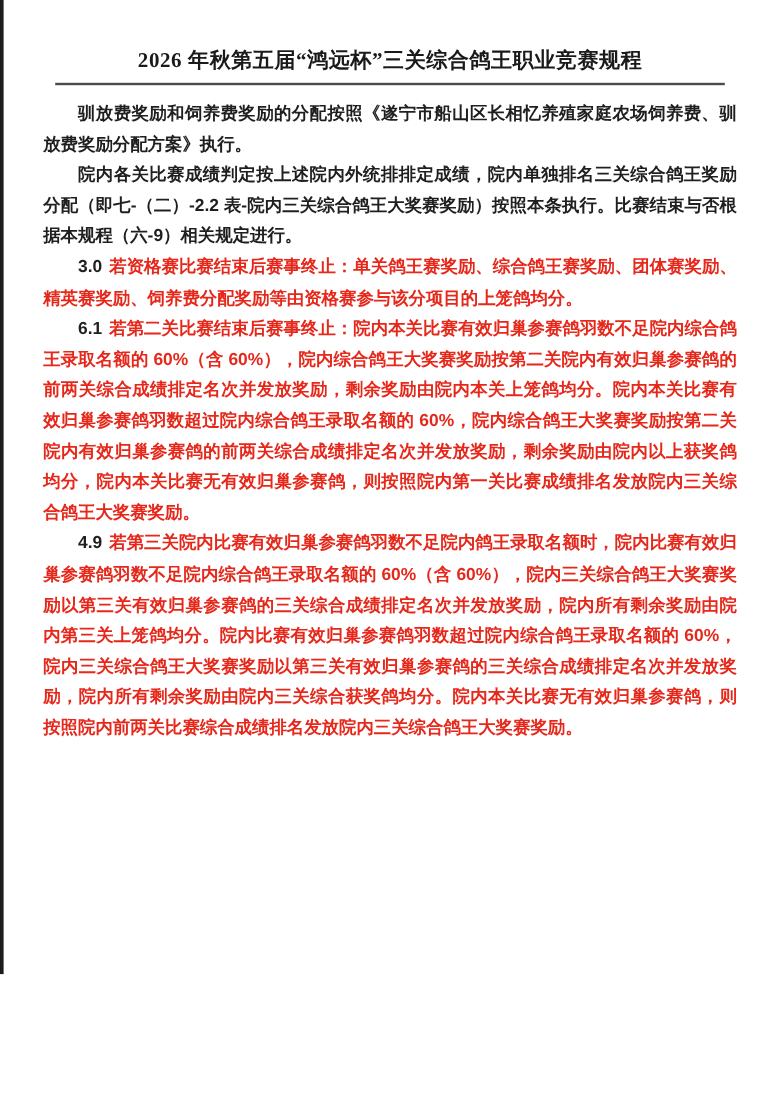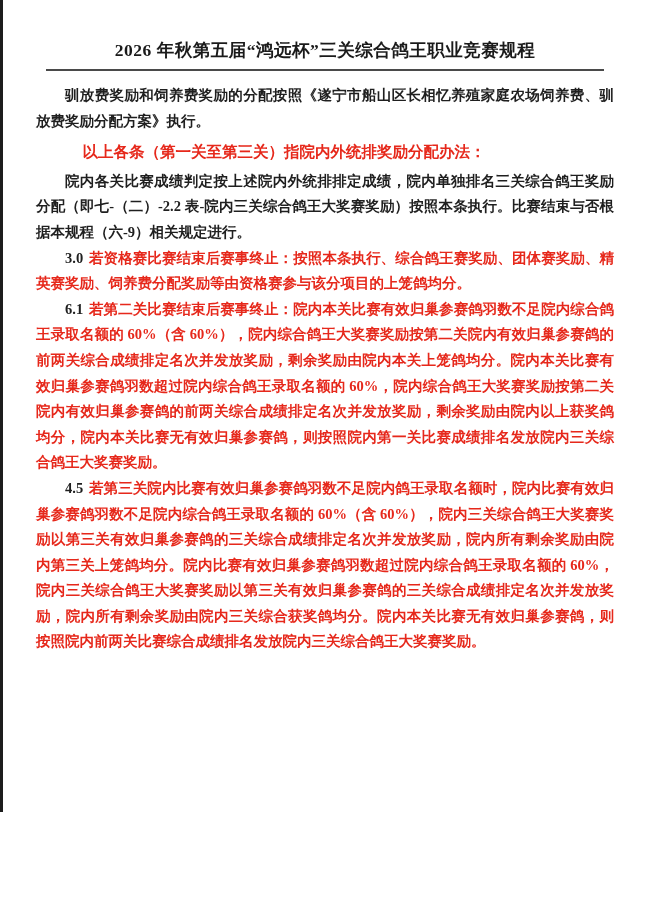--- a/index.html
+++ b/index.html
@@ -36,21 +36,20 @@
     line-height: 1.2;
   }
   #title-rule {
     width: 558px;
     height: 0;
     border-top: 2px solid #4a4a4a;
     margin: 8px auto 12px auto;
   }
   #body {
     padding: 0 36px 0 36px;
-    font-family: Liberation Serif, serif;
   }
   #body p {
     margin: 0;
     text-indent: 2em;
     text-align: justify;
     font-size: 14.5px;
     line-height: 25.6px;
     font-weight: bold;
   }
   .p-black { color: #1f1f1f; }
@@ -105,31 +104,30 @@
   <div id="left-border"></div>
 
   <div id="title-wrap">
     <div id="page-title">2026 年秋第五届“鸿远杯”三关综合鸽王职业竞赛规程</div>
     <div id="title-rule"></div>
   </div>
 
   <div id="body">
     <p class="p-black"><span>驯放费奖励和饲养费奖励的分配按照《遂宁市船山区长相忆养殖家庭农场饲养费、驯放费奖励分配方案》执行。</span></p>
 
-    <p class="p-red p-red-heading"><span>以上各条（第一关至第三关）指院内外统排奖励分配办法：</span></p>
 
 
     <p class="p-black"><span>院内各关比赛成绩判定按上述院内外统排排定成绩，院内单独排名三关综合鸽王奖励分配（即七-（二）-2.2 表-院内三关综合鸽王大奖赛奖励）按照本条执行。比赛结束与否根据本规程（六-9）相关规定进行。</span></p>
 
-    <p class="p-red"><span class="prefix">3.0</span><span>若资格赛比赛结束后赛事终止：按照本条执行、综合鸽王赛奖励、团体赛奖励、精英赛奖励、饲养费分配奖励等由资格赛参与该分项目的上笼鸽均分。</span></p>
+    <p class="p-red"><span class="prefix">3.0</span><span>若资格赛比赛结束后赛事终止：单关鸽王赛奖励、综合鸽王赛奖励、团体赛奖励、精英赛奖励、饲养费分配奖励等由资格赛参与该分项目的上笼鸽均分。</span></p>
 
 
     <p class="p-red"><span class="prefix">6.1</span><span>若第二关比赛结束后赛事终止：院内本关比赛有效归巢参赛鸽羽数不足院内综合鸽王录取名额的 60%（含 60%），院内综合鸽王大奖赛奖励按第二关院内有效归巢参赛鸽的前两关综合成绩排定名次并发放奖励，剩余奖励由院内本关上笼鸽均分。院内本关比赛有效归巢参赛鸽羽数超过院内综合鸽王录取名额的 60%，院内综合鸽王大奖赛奖励按第二关院内有效归巢参赛鸽的前两关综合成绩排定名次并发放奖励，剩余奖励由院内以上获奖鸽均分，院内本关比赛无有效归巢参赛鸽，则按照院内第一关比赛成绩排名发放院内三关综合鸽王大奖赛奖励。</span></p>
 
-    <p class="p-red"><span class="prefix">4.5</span><span>若第三关院内比赛有效归巢参赛鸽羽数不足院内鸽王录取名额时，院内比赛有效归巢参赛鸽羽数不足院内综合鸽王录取名额的 60%（含 60%），院内三关综合鸽王大奖赛奖励以第三关有效归巢参赛鸽的三关综合成绩排定名次并发放奖励，院内所有剩余奖励由院内第三关上笼鸽均分。院内比赛有效归巢参赛鸽羽数超过院内综合鸽王录取名额的 60%，院内三关综合鸽王大奖赛奖励以第三关有效归巢参赛鸽的三关综合成绩排定名次并发放奖励，院内所有剩余奖励由院内三关综合获奖鸽均分。院内本关比赛无有效归巢参赛鸽，则按照院内前两关比赛综合成绩排名发放院内三关综合鸽王大奖赛奖励。</span></p>
+    <p class="p-red"><span class="prefix">4.9</span><span>若第三关院内比赛有效归巢参赛鸽羽数不足院内鸽王录取名额时，院内比赛有效归巢参赛鸽羽数不足院内综合鸽王录取名额的 60%（含 60%），院内三关综合鸽王大奖赛奖励以第三关有效归巢参赛鸽的三关综合成绩排定名次并发放奖励，院内所有剩余奖励由院内第三关上笼鸽均分。院内比赛有效归巢参赛鸽羽数超过院内综合鸽王录取名额的 60%，院内三关综合鸽王大奖赛奖励以第三关有效归巢参赛鸽的三关综合成绩排定名次并发放奖励，院内所有剩余奖励由院内三关综合获奖鸽均分。院内本关比赛无有效归巢参赛鸽，则按照院内前两关比赛综合成绩排名发放院内三关综合鸽王大奖赛奖励。</span></p>
 
   </div>
 
   <div id="watermark">
     <div id="wm-line1"><span>chinaxinge</span><span class="wm-suffix">.com</span></div>
     <div id="wm-line2">中国信鸽信息网</div>
   </div>
 </div>
 
 </body></html>

